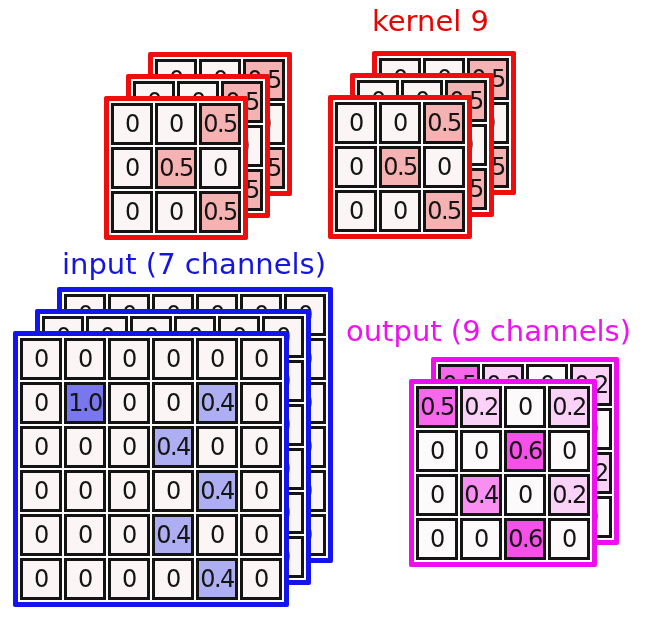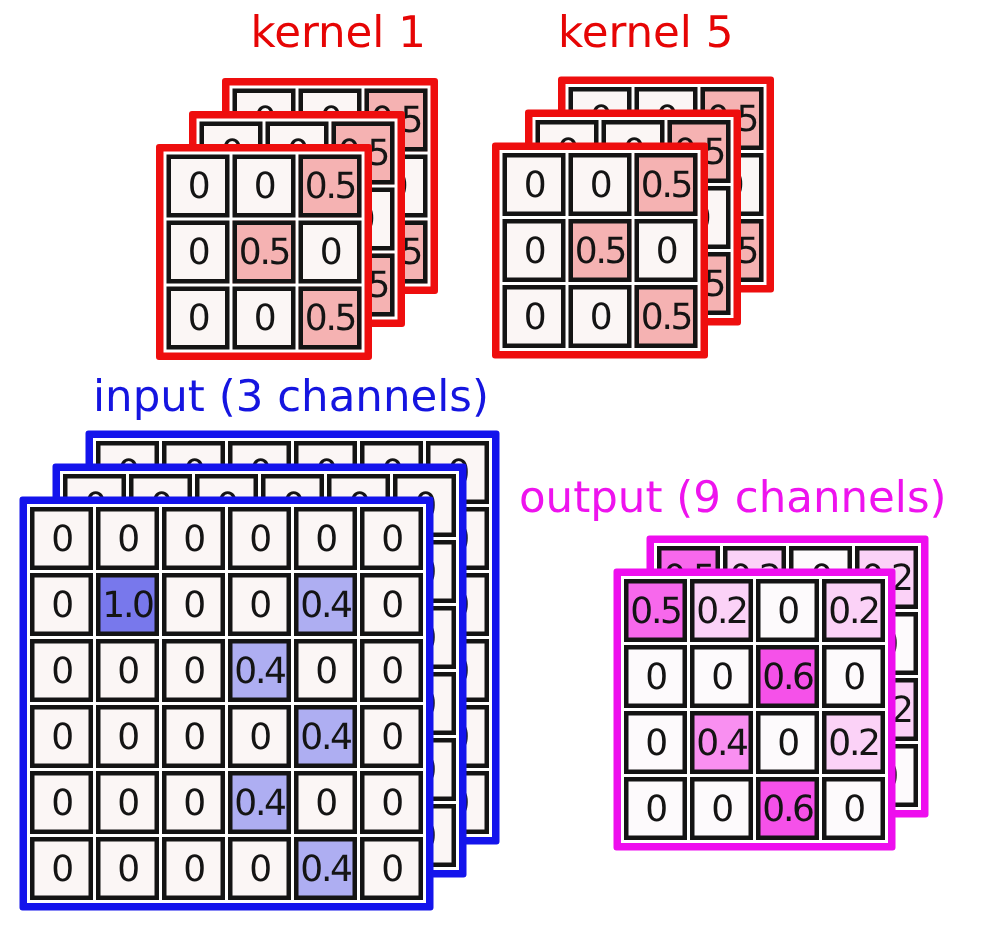--- a/index.html
+++ b/index.html
@@ -29,23 +29,22 @@
     border:3px solid #141414;
     display:flex;align-items:center;justify-content:center;
     font-size:24px;letter-spacing:-1.5px;color:#141414;
     overflow:visible;white-space:nowrap;
   }
 </style>
 </head>
 <body>
 
 <div class="canvas">
-  <div class="title t-kernel1" style="color: rgb(230, 5, 5);">kernel 1</div>
-  <div class="title t-kernel2" style="color: rgb(230, 5, 5);">kernel 5</div>
-  <div class="title t-input" style="color: rgb(21, 21, 224);">input (3 channels)</div>
+  <div class="title t-kernel2" style="color: rgb(230, 5, 5);">kernel 9</div>
+  <div class="title t-input" style="color: rgb(21, 21, 224);">input (7 channels)</div>
   <div class="title t-output" style="color: rgb(238, 19, 238);">output (9 channels)</div>
 
   <div class="group g-kernel1">
       <div class="layer" style="border-color: rgb(238, 14, 14); left: 44px; top: 0px; z-index: 1; grid-template-columns: repeat(3, 42px);">
         <div class="cell" style="background: rgb(251, 246, 245);">0</div>
         <div class="cell" style="background: rgb(251, 246, 245);">0</div>
         <div class="cell" style="background: rgb(245, 178, 178);">0.5</div>
         <div class="cell" style="background: rgb(251, 246, 245);">0</div>
         <div class="cell" style="background: rgb(245, 178, 178);">0.5</div>
         <div class="cell" style="background: rgb(251, 246, 245);">0</div>

